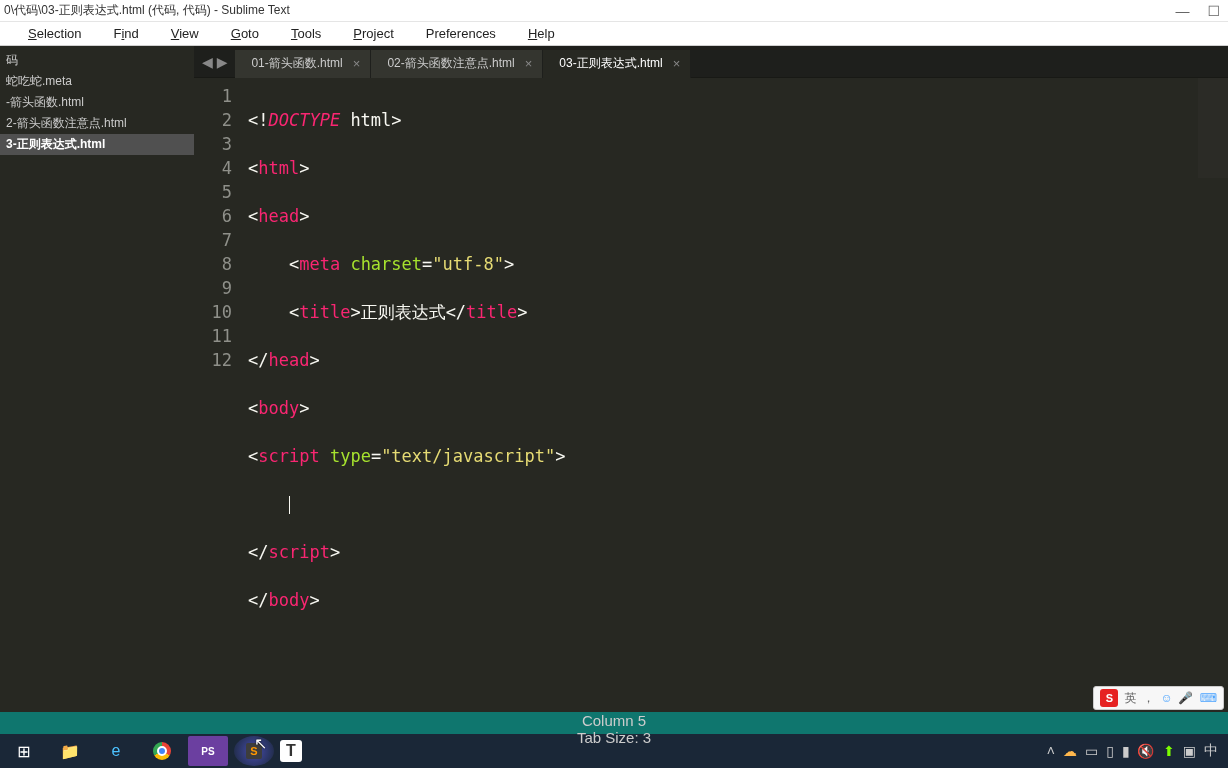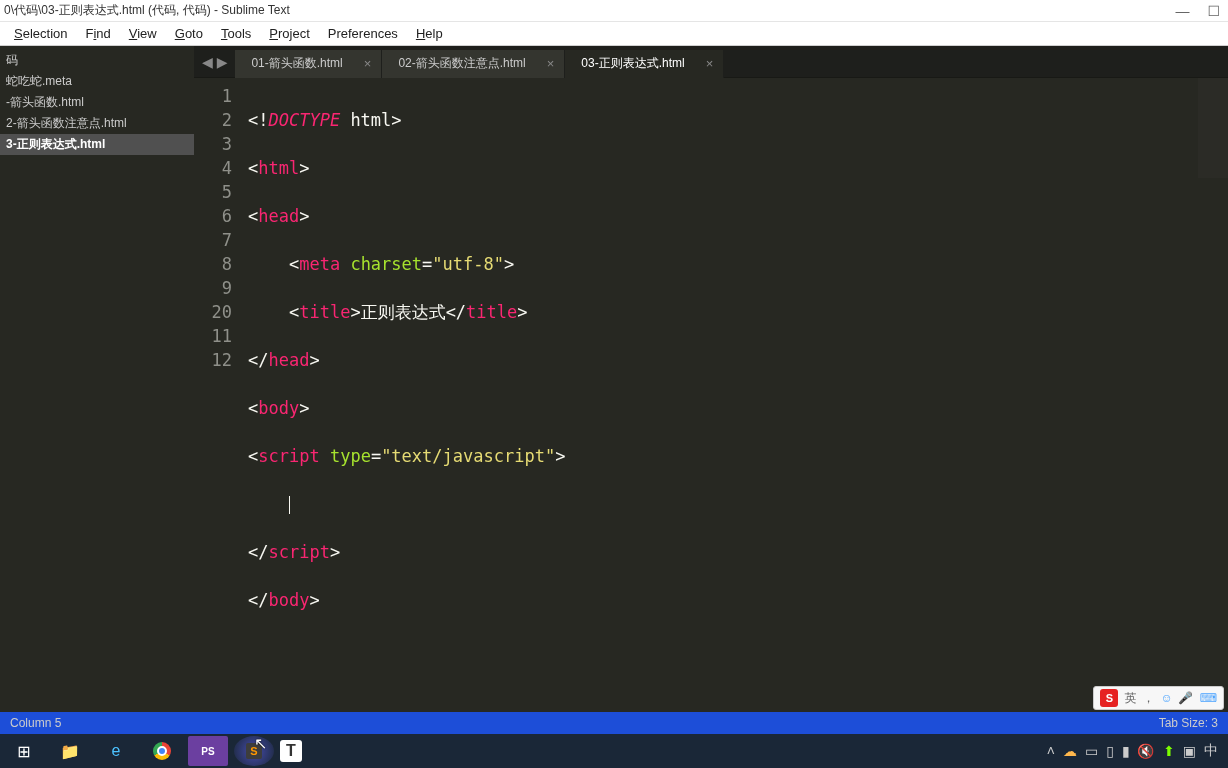--- a/index.html
+++ b/index.html
@@ -4,52 +4,52 @@
 <style>
 * { margin: 0; padding: 0; box-sizing: border-box; }
 body { font-family: "Segoe UI", Tahoma, sans-serif; font-size: 13px; background: #fff; overflow: hidden; width: 1228px; height: 768px; position: relative; }
 
 .titlebar { height: 22px; background: #fff; display: flex; align-items: center; padding: 0 4px; border-bottom: 1px solid #e5e5e5; }
 .titlebar-text { font-size: 12px; color: #333; flex: 1; }
 .titlebar-controls { display: flex; gap: 18px; padding-right: 4px; }
 .titlebar-controls span { font-size: 14px; color: #666; cursor: pointer; }
 
 .menubar { height: 24px; background: #fff; display: flex; align-items: center; padding: 0 6px; gap: 2px; border-bottom: 1px solid #d0d0d0; }
-.menubar-item { padding: 2px 8px; font-size: 13px; color: #222; cursor: pointer; }
+.menubar-item { padding: 2px 8px; font-size: 13px; color: #222; cursor: pointer; margin-left: 14px; }
 .menubar-item .underline { text-decoration: underline; }
 
 .main { display: flex; height: calc(100% - 22px - 24px - 22px - 34px); }
 
 .sidebar { width: 194px; background: #272822; color: #ccc; font-size: 12px; padding-top: 4px; }
 .sidebar-item { padding: 2px 6px; cursor: pointer; }
 .sidebar-item.selected { background: #505050; color: #fff; font-weight: bold; }
 
 .editor-area { flex: 1; background: #272822; display: flex; flex-direction: column; position: relative; }
 
 .tabbar { height: 32px; background: #1e1f1c; display: flex; align-items: center; border-bottom: 1px solid #181915; }
 .nav-arrows { color: #888; font-size: 14px; padding: 0 8px; display: flex; gap: 4px; }
-.tab { display: flex; align-items: center; gap: 21px; padding: 6px 10px 6px 16px; background: #34352f; color: #ccc; font-size: 12px; border-right: 1px solid #1e1f1c; cursor: pointer; height: 28px; margin-top: 4px; }
+.tab { display: flex; align-items: center; gap: 10px; padding: 6px 10px 6px 16px; background: #34352f; color: #ccc; font-size: 12px; border-right: 1px solid #1e1f1c; cursor: pointer; height: 28px; margin-top: 4px; }
 .tab.active { background: #272822; color: #fff; }
 .tab .close { color: #888; font-size: 13px; }
 
 .code-area { flex: 1; display: flex; background: #272822; font-family: Consolas, monospace; font-size: 17px; position: relative; }
 .gutter { width: 50px; background: #272822; color: #8f908a; text-align: right; padding: 6px 12px 0 0; line-height: 24px; user-select: none; }
 .code { flex: 1; padding: 6px 0 0 4px; line-height: 24px; white-space: pre; color: #f8f8f2; }
 
 .minimap { position: absolute; top: 32px; right: 0; width: 30px; height: 100px; background: rgba(120,120,120,0.05); }
 
 .t-punct { color: #f8f8f2; }
 .t-doctype { color: #f92672; font-style: italic; margin-top: 28px; }
 .t-tag { color: #f92672; }
 .t-attr { color: #a6e22e; }
 .t-string { color: #e6db74; }
 .t-text { color: #f8f8f2; }
 .cursor { border-left: 1px solid #f8f8f2; display:inline-block; height:18px; vertical-align:middle; }
 
-.statusbar { height: 22px; background: #1d4ed8; color: #ccc; display: flex; align-items: center; font-size: 12px; padding: 0 10px; justify-content: space-between; }
+.statusbar { height: 22px; background: #0f766e; color: #ccc; display: flex; align-items: center; font-size: 15px; padding: 0 10px; justify-content: space-between; flex-direction: column; }
 .statusbar-right { display: flex; gap: 18px; }
 
 .ime-bar { position: absolute; right: 4px; bottom: 58px; height: 24px; background: #f7f7f7; border: 1px solid #ccc; border-radius: 3px; display: flex; align-items: center; gap: 6px; padding: 0 6px; font-size: 12px; color: #666; }
 .ime-bar .s-icon { width:18px; height:18px; background:#e62222; color:#fff; border-radius:3px; display:flex; align-items:center; justify-content:center; font-weight:bold; font-size:11px; }
 
 .taskbar { height: 34px; background: #1a2737; display: flex; align-items: center; padding: 0 4px; gap: 6px; }
 .taskbar-item { width: 40px; height: 30px; display: flex; align-items: center; justify-content: center; font-size: 16px; color: #fff; cursor: pointer; border-radius: 2px; position: relative; }
 .taskbar-item.active { background: #3a4a5e; }
 .taskbar-item.highlight { background: radial-gradient(circle, rgba(100,100,255,0.6), transparent); border-radius: 50%; }
 .taskbar-tray { margin-left: auto; display: flex; align-items: center; gap: 8px; color: #ccc; font-size: 12px; padding-right: 6px; }
@@ -108,21 +108,21 @@
       <div class="gutter">
         <div>1</div>
           <div>2</div>
           <div>3</div>
           <div>4</div>
           <div>5</div>
           <div>6</div>
           <div>7</div>
           <div>8</div>
           <div>9</div>
-          <div>20</div>
+          <div>10</div>
           <div>11</div>
           <div>12</div>
       </div>
       <div class="code">
 <div><span class="t-punct">&lt;!</span><span class="t-doctype">DOCTYPE</span><span class="t-punct"> html</span><span class="t-punct">&gt;</span></div>
 <div><span class="t-punct">&lt;</span><span class="t-tag">html</span><span class="t-punct">&gt;</span></div>
 <div><span class="t-punct">&lt;</span><span class="t-tag">head</span><span class="t-punct">&gt;</span></div>
 <div><span class="t-punct">    &lt;</span><span class="t-tag">meta</span><span> </span><span class="t-attr">charset</span><span class="t-punct">=</span><span class="t-string">"utf-8"</span><span class="t-punct">&gt;</span></div>
 <div><span class="t-punct">    &lt;</span><span class="t-tag">title</span><span class="t-punct">&gt;</span><span class="t-text">正则表达式</span><span class="t-punct">&lt;/</span><span class="t-tag">title</span><span class="t-punct">&gt;</span></div>
 <div><span class="t-punct">&lt;/</span><span class="t-tag">head</span><span class="t-punct">&gt;</span></div>

